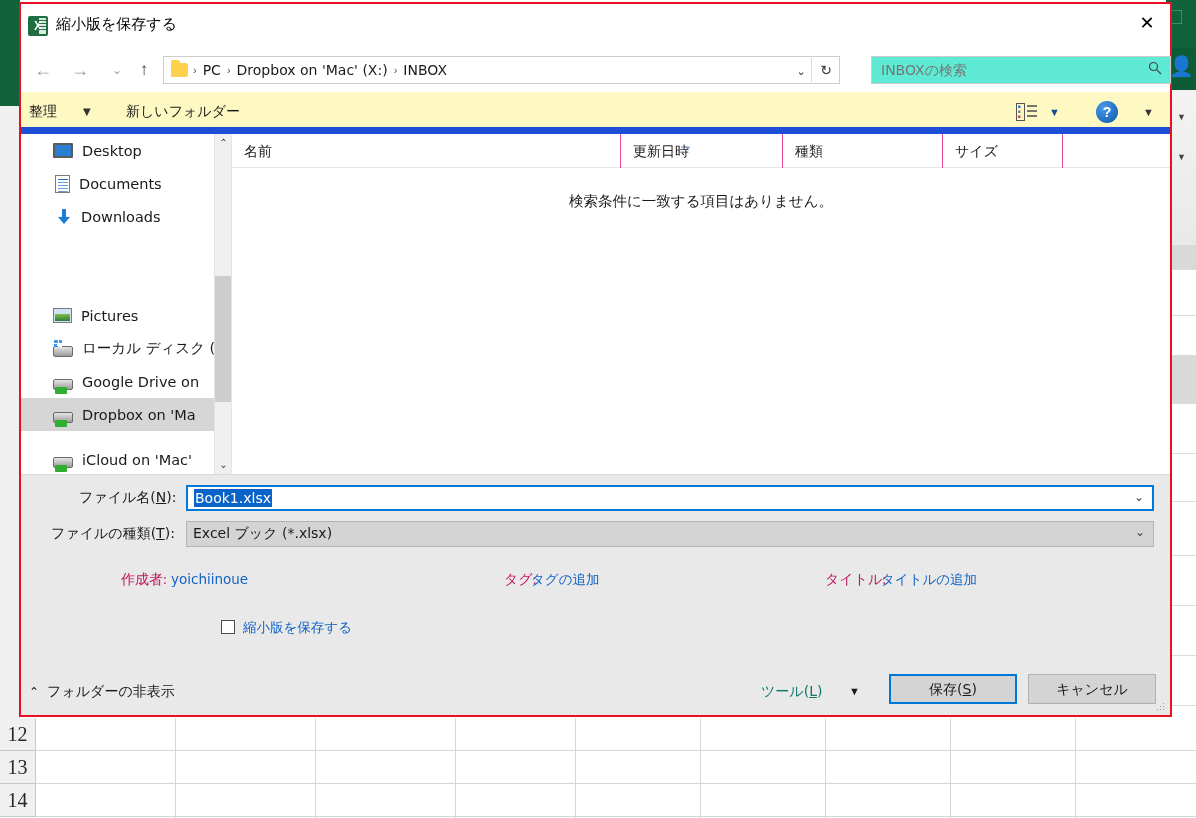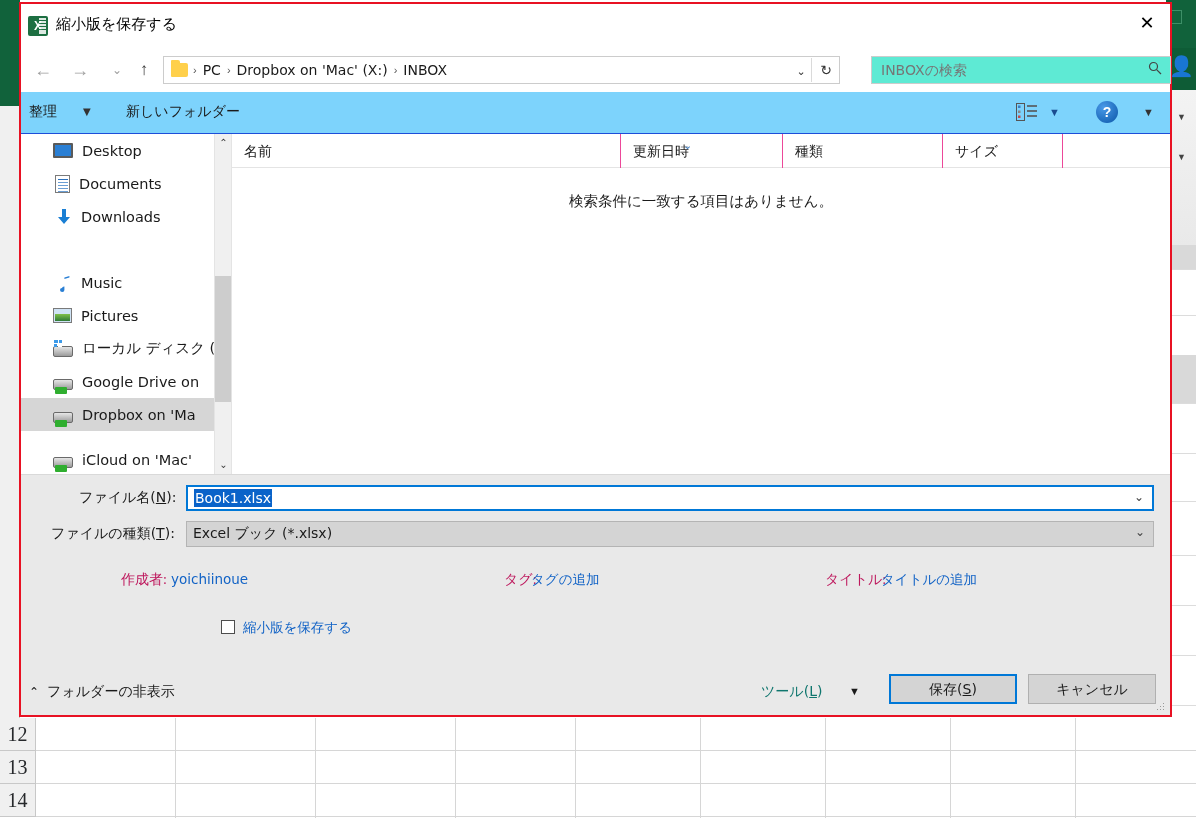--- a/index.html
+++ b/index.html
@@ -150,21 +150,21 @@
     position: absolute; left: 9px; top: 5px; font-size: 14px; color: #767676;
     font-family: "DejaVu Sans", sans-serif;
   }
   .search-icon {
     position: absolute; right: 8px; top: 4px; font-size: 15px; color: #444;
   }
 
   
   .toolbar {
     position: absolute; left: 0; top: 88px; right: 0; height: 42px;
-    background: #7dd3fc; border-bottom: 1px solid #1d4ed8;
+    background: #fef9c3; border-bottom: 7px solid #1d4ed8;
   }
   .tb-item {
     position: absolute; top: 11px; font-size: 14px; color: #1a1a1a;
     font-family: "DejaVu Sans", sans-serif;
   }
   .tb-organize { left: 8px; }
   .tb-caret-1 { left: 62px; top: 14px; font-size: 10px; color: #333; }
   .tb-newfolder { left: 105px; }
   .tb-viewicon { position: absolute; right: 132px; top: 11px; width: 22px; height: 18px; }
   .tb-caret-2 { position: absolute; right: 110px; top: 14px; font-size: 11px; color: #1a4b8f; }
@@ -458,28 +458,20 @@
       <span class="side-label">Documents</span>
     </div>
     <div class="side-item" style="top:66px;">
       <span class="side-ico ico-downloads">
         <svg width="16" height="18" viewBox="0 0 16 18">
             <path d="M6 1 h4 v8 h4 l-6 7 l-6 -7 h4 z" fill="#1a7fd4"></path>
           </svg>
       </span>
       <span class="side-label">Downloads</span>
     </div>
-    <div class="side-item" style="top:132px;">
-      <span class="side-ico ico-music">
-        <svg width="16" height="18" viewBox="0 0 16 18">
-            <path d="M6 14 a2.2 2 0 1 0 2.4 2 V5 l5 -1.6 V2 L8.4 3.6 V12.4 A2.2 2 0 0 0 6 14 z" fill="#2a7fd4"></path>
-          </svg>
-      </span>
-      <span class="side-label">Music</span>
-    </div>
     <div class="side-item" style="top:165px;">
       <span class="side-ico ico-pictures"></span>
       <span class="side-label">Pictures</span>
     </div>
     <div class="side-item" style="top:198px;">
       <span class="side-ico ico-localdisk"></span>
       <span class="side-label">ローカル ディスク (C</span>
     </div>
     <div class="side-item" style="top:231px;">
       <span class="side-ico ico-drive"></span>

